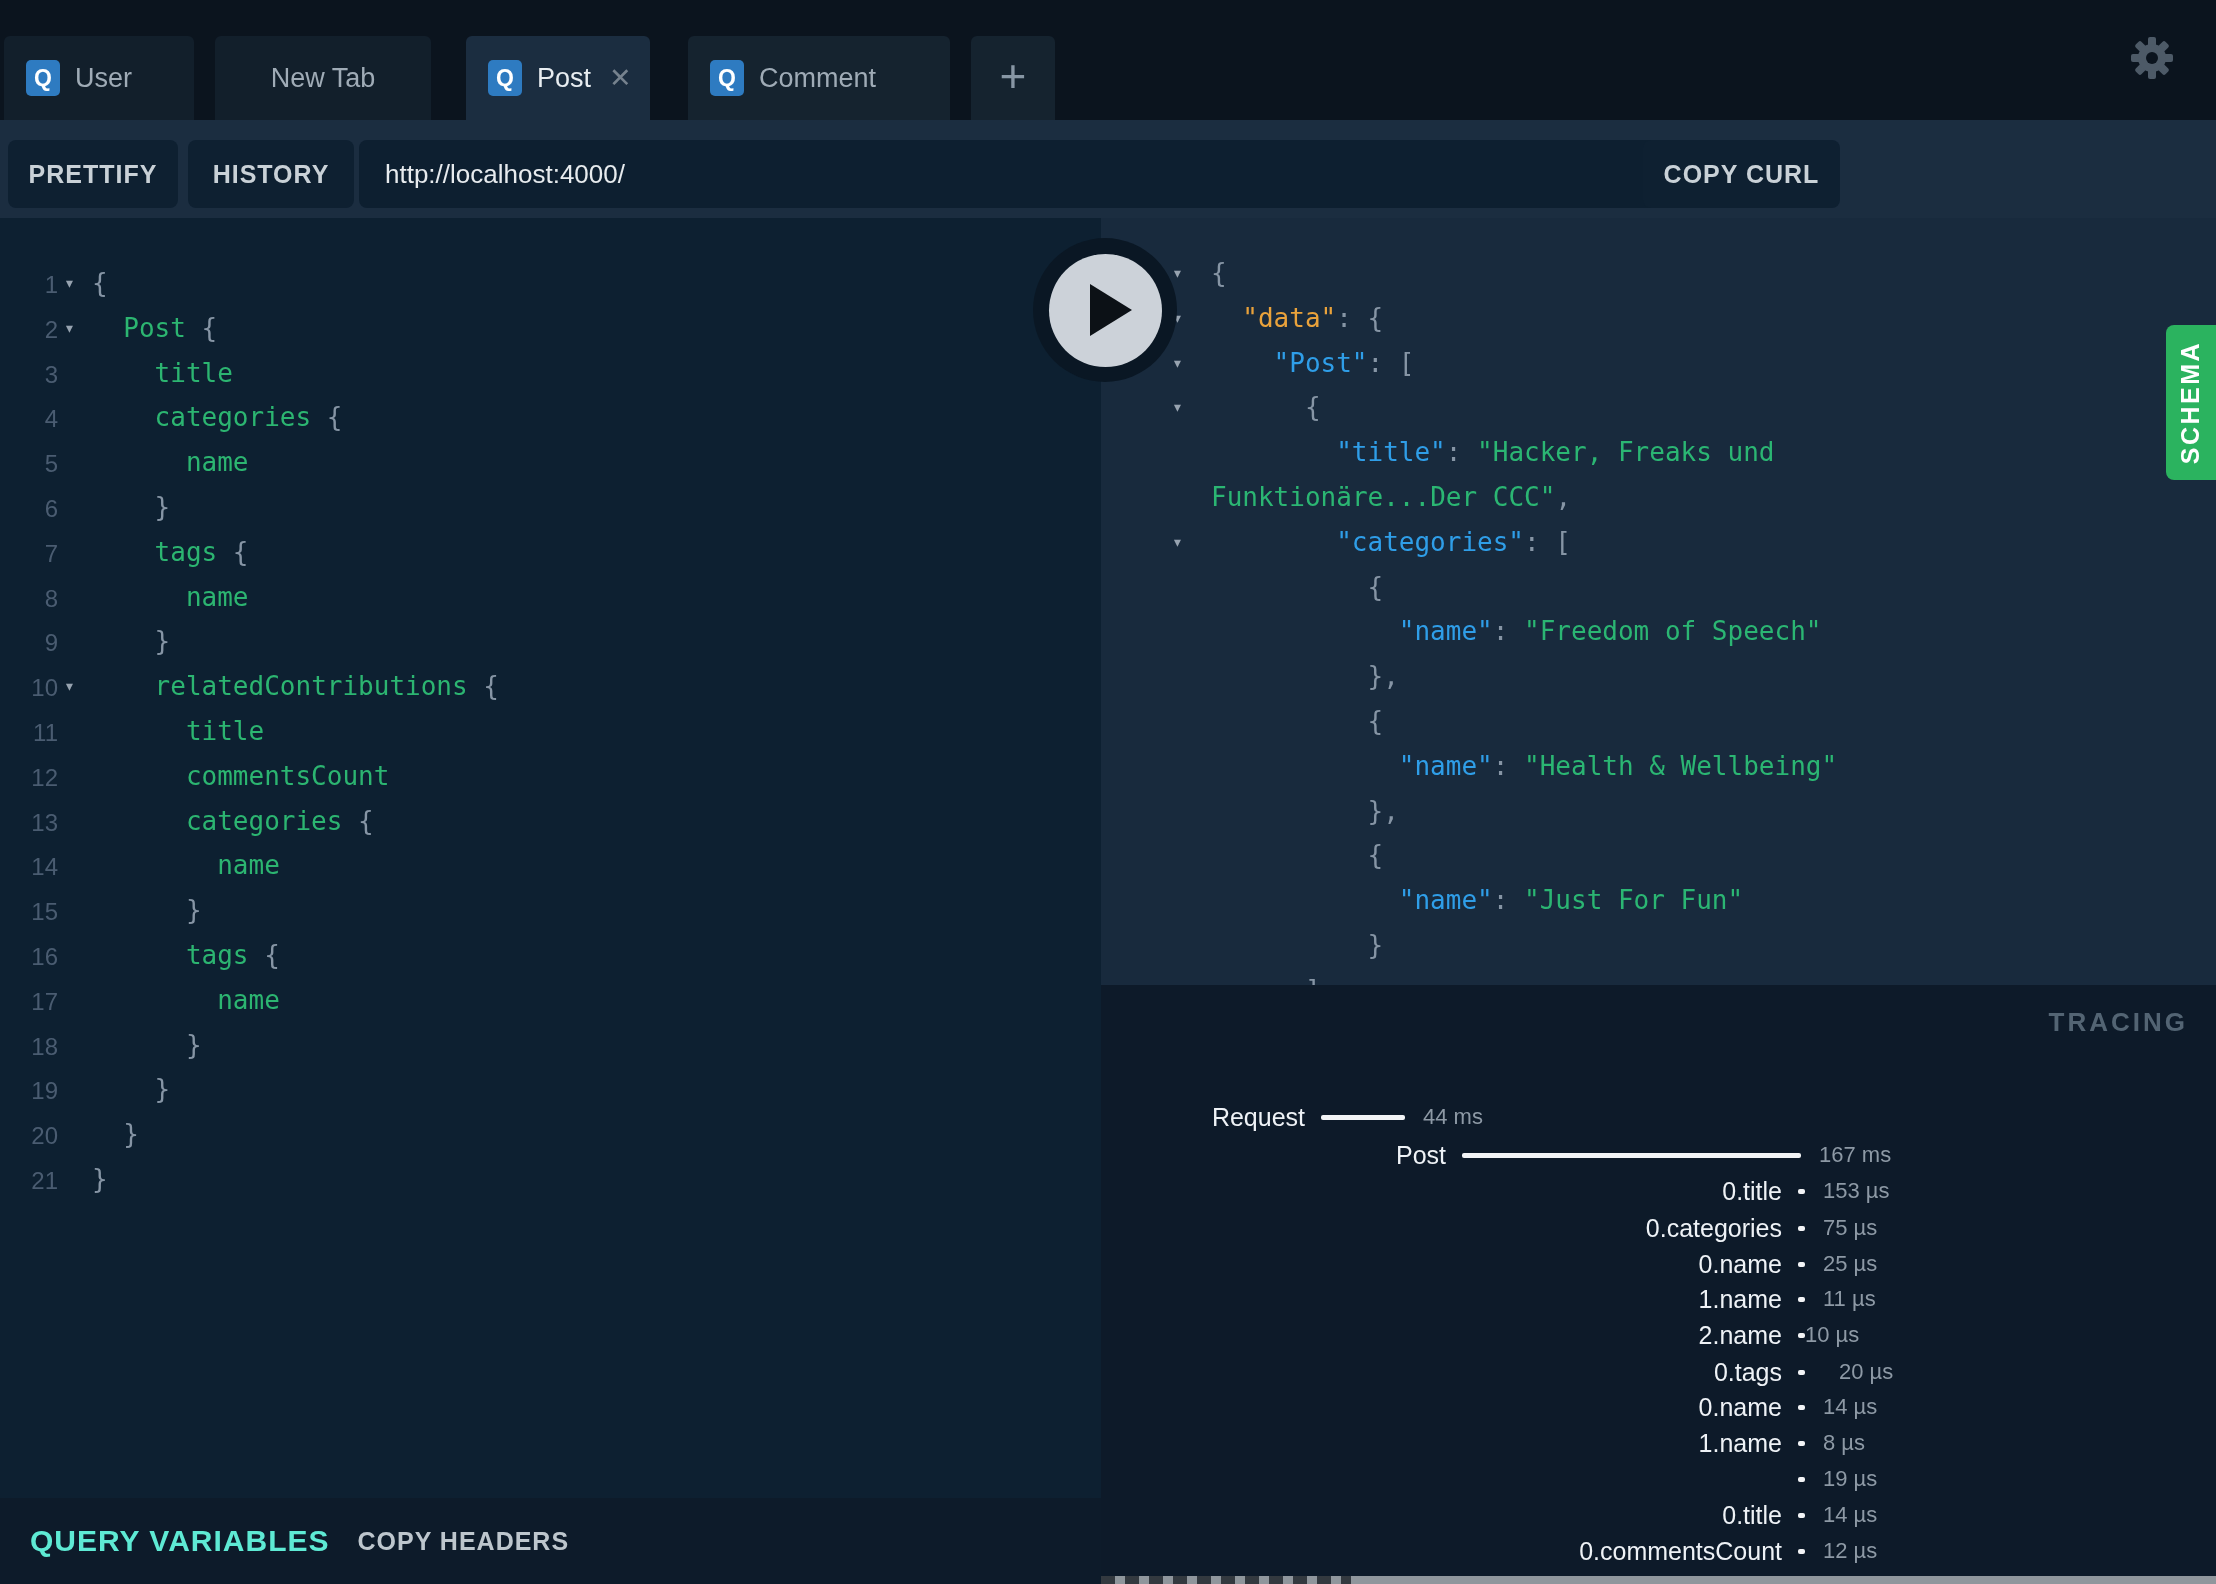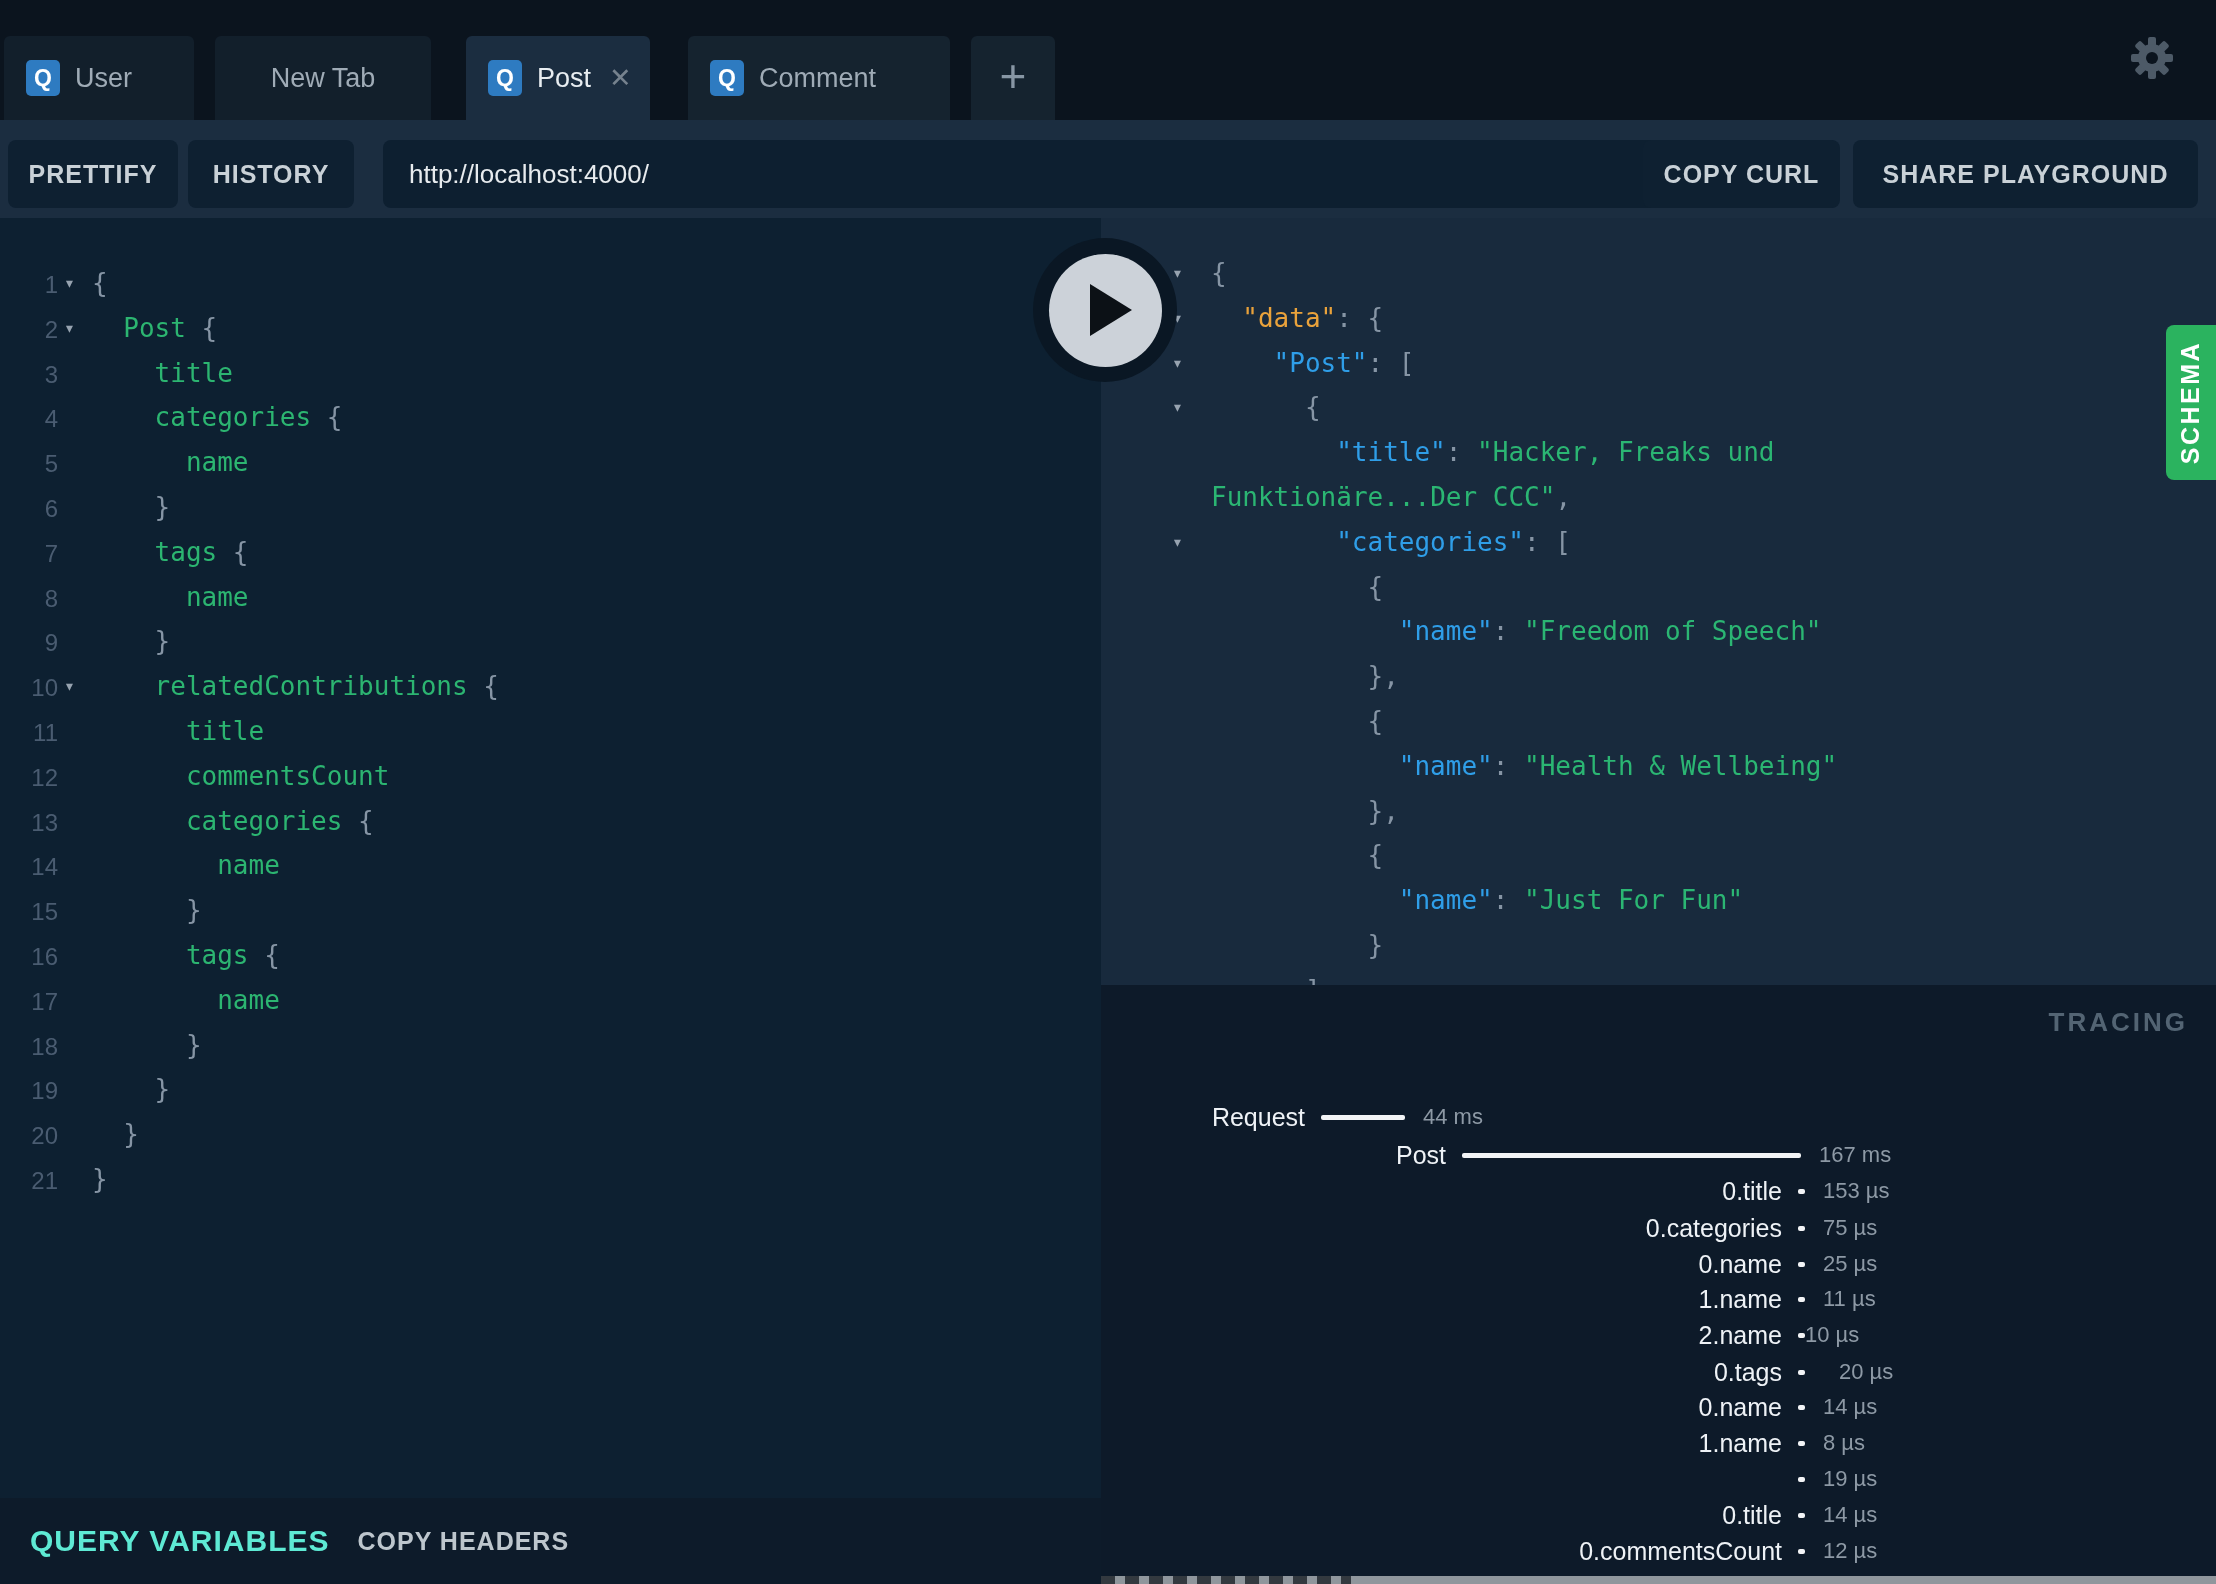--- a/index.html
+++ b/index.html
@@ -116,31 +116,30 @@
         <circle cx="24" cy="24" r="14"></circle>
       </g>
       <circle cx="24" cy="24" r="6" fill="#0b141e"></circle>
     </svg>
   </div>
 </div>
 
 <div class="toolbar">
   <button class="tbtn" style="left:8px;width:170px">PRETTIFY</button>
   <button class="tbtn" style="left:188px;width:166px">HISTORY</button>
-  <div class="urlbox" style="left:383px;width:1455px">
+  <div class="urlbox" style="left:359px;width:1455px">
     <span class="urltext">http://localhost:4000/</span>
     <span style="display:flex">
       <svg width="38" height="38" viewBox="0 0 38 38">
         <path d="M 28 10.5 A 11.5 11.5 0 1 0 31 19" stroke="#5a6874" stroke-width="3.6" fill="none" stroke-linecap="round"></path>
         <polygon points="22,3.5 31,10.5 21.5,14.5" fill="#5a6874"></polygon>
       </svg>
     </span>
   </div>
   <button class="tbtn" style="left:1643px;width:197px">COPY CURL</button>
-  <button class="tbtn" style="left:1853px;width:345px">SHARE PLAYGROUND</button>
 </div>
 
 <div class="editor-pane">
   <div id="editor-lines" class="code"><div class="cline" style="padding-left: 92px;"><span class="lnum">1</span><span class="farr">▾</span><span class="tp">{</span></div><div class="cline" style="padding-left: 123.3px;"><span class="lnum">2</span><span class="farr">▾</span><span class="tf">Post</span><span class="tp"> {</span></div><div class="cline" style="padding-left: 154.6px;"><span class="lnum">3</span><span class="tf">title</span></div><div class="cline" style="padding-left: 154.6px;"><span class="lnum">4</span><span class="tf">categories</span><span class="tp"> {</span></div><div class="cline" style="padding-left: 185.9px;"><span class="lnum">5</span><span class="tf">name</span></div><div class="cline" style="padding-left: 154.6px;"><span class="lnum">6</span><span class="tp">}</span></div><div class="cline" style="padding-left: 154.6px;"><span class="lnum">7</span><span class="tf">tags</span><span class="tp"> {</span></div><div class="cline" style="padding-left: 185.9px;"><span class="lnum">8</span><span class="tf">name</span></div><div class="cline" style="padding-left: 154.6px;"><span class="lnum">9</span><span class="tp">}</span></div><div class="cline" style="padding-left: 154.6px;"><span class="lnum">10</span><span class="farr">▾</span><span class="tf">relatedContributions</span><span class="tp"> {</span></div><div class="cline" style="padding-left: 185.9px;"><span class="lnum">11</span><span class="tf">title</span></div><div class="cline" style="padding-left: 185.9px;"><span class="lnum">12</span><span class="tf">commentsCount</span></div><div class="cline" style="padding-left: 185.9px;"><span class="lnum">13</span><span class="tf">categories</span><span class="tp"> {</span></div><div class="cline" style="padding-left: 217.2px;"><span class="lnum">14</span><span class="tf">name</span></div><div class="cline" style="padding-left: 185.9px;"><span class="lnum">15</span><span class="tp">}</span></div><div class="cline" style="padding-left: 185.9px;"><span class="lnum">16</span><span class="tf">tags</span><span class="tp"> {</span></div><div class="cline" style="padding-left: 217.2px;"><span class="lnum">17</span><span class="tf">name</span></div><div class="cline" style="padding-left: 185.9px;"><span class="lnum">18</span><span class="tp">}</span></div><div class="cline" style="padding-left: 154.6px;"><span class="lnum">19</span><span class="tp">}</span></div><div class="cline" style="padding-left: 123.3px;"><span class="lnum">20</span><span class="tp">}</span></div><div class="cline" style="padding-left: 92px;"><span class="lnum">21</span><span class="tp">}</span></div></div>
 </div>
 
 <div class="response-pane">
   <div id="response-lines" class="code"><div class="cline" style="padding-left: 110px;"><span class="rarr">▾</span><span class="tp">{</span></div><div class="cline" style="padding-left: 141.3px;"><span class="rarr">▾</span><span class="tr">"data"</span><span class="tp">: </span><span class="tp">{</span></div><div class="cline" style="padding-left: 172.6px;"><span class="rarr">▾</span><span class="tk">"Post"</span><span class="tp">: </span><span class="tp">[</span></div><div class="cline" style="padding-left: 203.9px;"><span class="rarr">▾</span><span class="tp">{</span></div><div class="cline" style="padding-left: 235.2px;"><span class="tk">"title"</span><span class="tp">: </span><span class="ts">"Hacker, Freaks und</span></div><div class="cline" style="padding-left: 110px;"><span class="ts">Funktionäre...Der CCC"</span><span class="tp">,</span></div><div class="cline" style="padding-left: 235.2px;"><span class="rarr">▾</span><span class="tk">"categories"</span><span class="tp">: </span><span class="tp">[</span></div><div class="cline" style="padding-left: 266.5px;"><span class="tp">{</span></div><div class="cline" style="padding-left: 297.8px;"><span class="tk">"name"</span><span class="tp">: </span><span class="ts">"Freedom of Speech"</span></div><div class="cline" style="padding-left: 266.5px;"><span class="tp">},</span></div><div class="cline" style="padding-left: 266.5px;"><span class="tp">{</span></div><div class="cline" style="padding-left: 297.8px;"><span class="tk">"name"</span><span class="tp">: </span><span class="ts">"Health &amp; Wellbeing"</span></div><div class="cline" style="padding-left: 266.5px;"><span class="tp">},</span></div><div class="cline" style="padding-left: 266.5px;"><span class="tp">{</span></div><div class="cline" style="padding-left: 297.8px;"><span class="tk">"name"</span><span class="tp">: </span><span class="ts">"Just For Fun"</span></div><div class="cline" style="padding-left: 266.5px;"><span class="tp">}</span></div><div class="cline" style="padding-left: 203.9px;"><span class="tp">]</span></div></div>
 </div>
 

